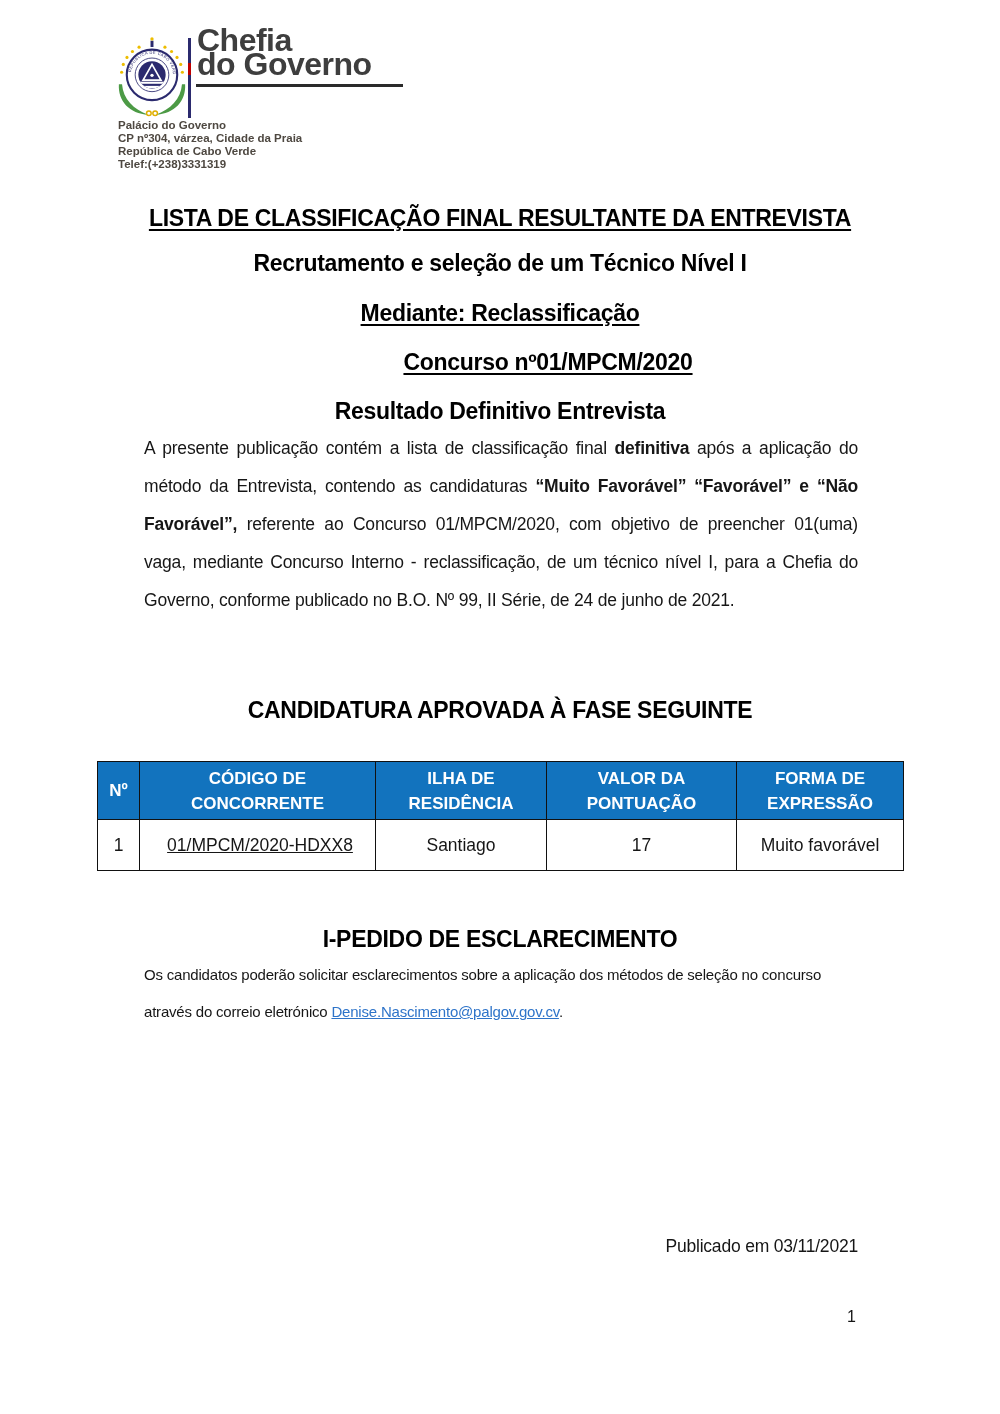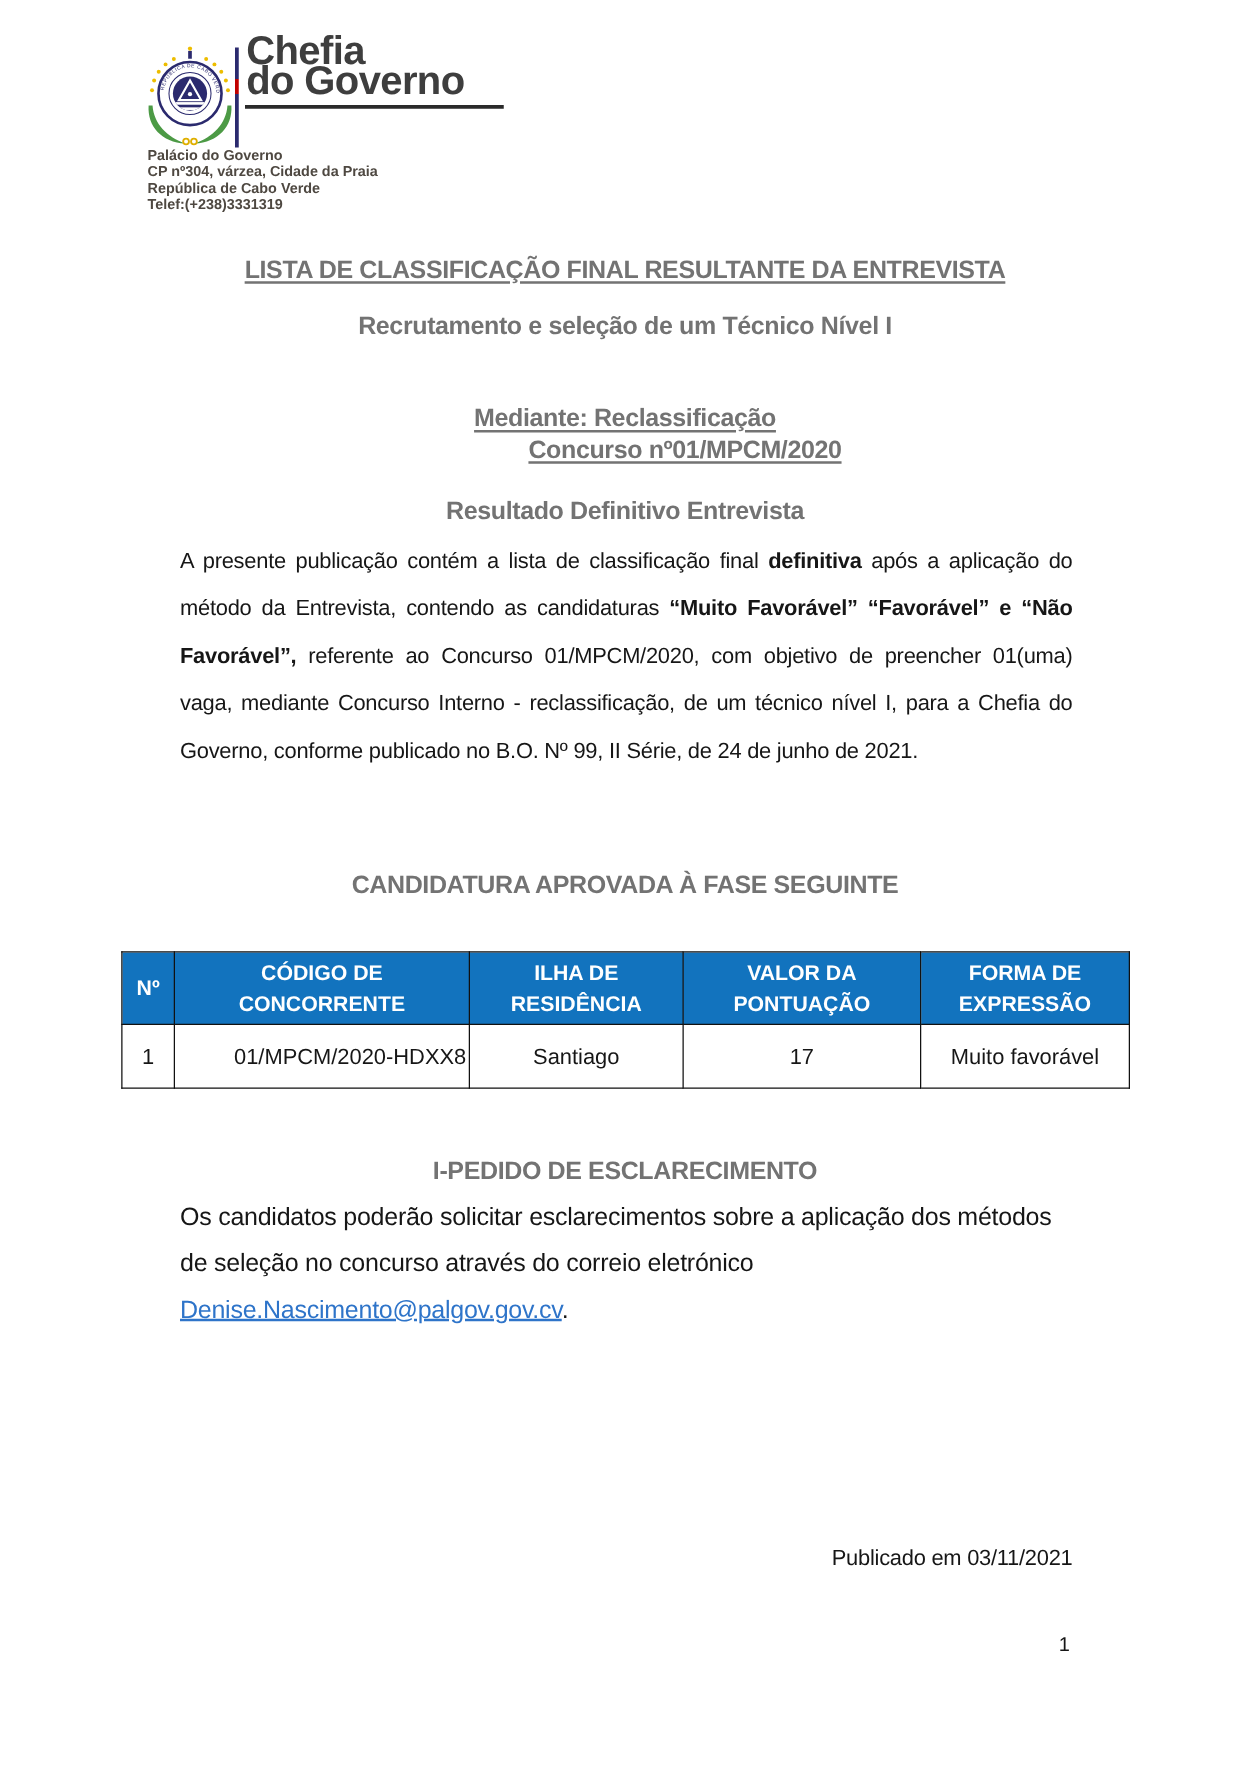--- a/index.html
+++ b/index.html
@@ -12,39 +12,39 @@
   .sep{position:absolute;left:188px;top:38px;width:3px;height:80px;
        background:linear-gradient(to bottom,#2b2a6e 0 25px,#c00000 25px 37px,#2b2a6e 37px 100%);}
   .brand{position:absolute;left:197px;top:28px;font-size:32px;line-height:24px;
          font-weight:700;color:#3e3e3e;letter-spacing:-0.5px;white-space:nowrap;}
   .brand-rule{position:absolute;left:196px;top:84px;width:207px;height:3px;background:#2a2a2a;}
   .dept{position:absolute;left:200px;top:90px;font-size:12px;font-weight:700;
         line-height:13.5px;color:#3f3f3f;letter-spacing:-0.2px;white-space:nowrap;}
   .address{position:absolute;left:118px;top:119px;font-size:11.5px;font-weight:600;
            line-height:12.9px;color:#4e4841;white-space:nowrap;}
   
-  .title{position:absolute;left:0;width:100%;text-align:center;font-size:20px;
-         font-weight:700;color:#737373;letter-spacing:-0.3px;}
+  .title{position:absolute;left:0;width:100%;text-align:center;font-size:23px;
+         font-weight:700;color:#000000;letter-spacing:-0.3px;}
   .underlined{text-decoration:underline;text-underline-offset:3px;text-decoration-thickness:1.5px;}
   
   .body-par{position:absolute;left:144px;top:429px;width:714px;margin:0;
             font-size:17.5px;line-height:38px;text-align:justify;letter-spacing:-0.2px;}
   .body-par b{font-weight:700;}
   .clar{position:absolute;left:144px;top:956px;width:714px;margin:0;
-        font-size:20px;line-height:37px;letter-spacing:-0.2px;}
+        font-size:15px;line-height:37px;letter-spacing:-0.2px;}
   .email{color:#2e74c9;text-decoration:underline;cursor:pointer;}
   
   .results-table{position:absolute;left:97px;top:761px;width:806px;
                  border-collapse:collapse;table-layout:fixed;}
   .results-table th{background:#1273be;color:#ffffff;font-size:17px;font-weight:700;
                     line-height:25px;text-align:center;vertical-align:middle;
                     border:1.5px solid #111;height:55px;padding:1px 2px;}
   .results-table td{font-size:17.5px;color:#161616;text-align:center;vertical-align:middle;
                     border:1.5px solid #111;height:48px;padding:1px 2px;background:#fff;}
-  .results-table td.cell-left{text-align:right;padding-left:7px;}
+  .results-table td.cell-left{text-align:center;padding-left:7px;text-decoration:underline;}
   .hline{display:block;}
   
   .published{position:absolute;right:142px;top:1236px;font-size:17.5px;letter-spacing:-0.2px;}
   .pagenum{position:absolute;right:144px;top:1308px;font-size:16px;}
 </style>
 </head>
 <body>
 
 <div class="page">
 
@@ -106,21 +106,21 @@
 
   <div class="address">
     <div>Palácio do Governo</div>
     <div>CP nº304, várzea, Cidade da Praia</div>
     <div>República de Cabo Verde</div>
     <div>Telef:(+238)3331319</div>
   </div>
 
   <div class="title underlined" style="top:205px;">LISTA DE CLASSIFICAÇÃO FINAL RESULTANTE DA ENTREVISTA</div>
   <div class="title" style="top:250px;">Recrutamento e seleção de um Técnico Nível I</div>
-  <div class="title underlined" style="top:300px;margin-top:24px;">Mediante: Reclassificação</div>
+  <div class="title underlined" style="top:300px;">Mediante: Reclassificação</div>
   <div class="title underlined" style="top:349px;margin-left:48px;">Concurso nº01/MPCM/2020</div>
   <div class="title" style="top:398px;">Resultado Definitivo Entrevista</div>
 
   <p class="body-par"><span>A presente publicação contém a lista de classificação final </span><b>definitiva</b><span> após a aplicação do método da Entrevista, contendo as candidaturas </span><b>“Muito Favorável” “Favorável” e “Não Favorável”,</b><span> referente ao Concurso 01/MPCM/2020, com objetivo de preencher 01(uma) vaga, mediante Concurso Interno - reclassificação, de um técnico nível I, para a Chefia do Governo, conforme publicado no B.O. Nº 99, II Série, de 24 de junho de 2021.</span></p>
 
   <div class="title" style="top:697px;">CANDIDATURA APROVADA À FASE SEGUINTE</div>
 
   <table class="results-table">
     <colgroup>
       <col style="width:42px;">

